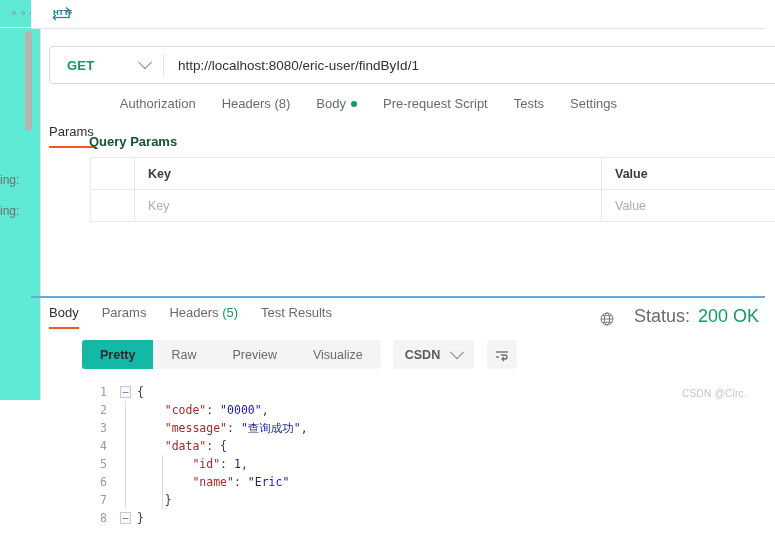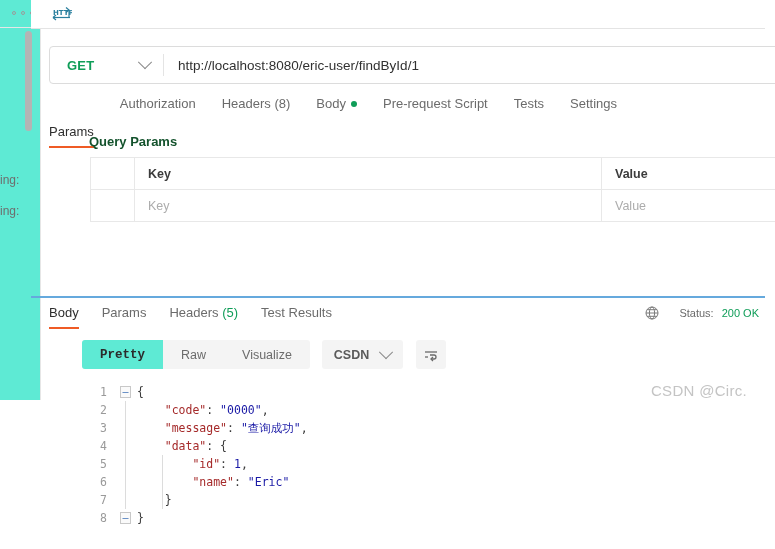--- a/index.html
+++ b/index.html
@@ -273,21 +273,21 @@
     height: 2px;
     background: #ef5b25;
   }
   .count-green { color: #0f9d58; }
 
   #resp-status {
     position: absolute;
     right: 6px; top: 306px;
     display: flex;
     align-items: center;
-    font-size: 11px;
+    font-size: 18px;
     color: #6b6b6b;
     white-space: nowrap;
   }
   #globe-icon {
     width: 14px; height: 14px;
     margin-right: 20px;
     flex: 0 0 auto;
   }
   #status-code { color: #0f9d58; margin-left: 8px; }
 
@@ -308,24 +308,23 @@
   .seg {
     display: flex;
     align-items: center;
     padding: 0 18px;
     font-size: 12.5px;
     color: #6b6b6b;
     cursor: pointer;
     white-space: nowrap;
   }
   .seg.active {
-    background: #5eead4;
+    background: #14b8a6;
     color: #2b2b2b;
     font-weight: bold;
-    font-family: Liberation Mono, monospace;
   }
   #fmt-select {
     margin-left: 12px;
     display: flex;
     align-items: center;
     gap: 12px;
     padding: 0 12px;
     background: #f4f4f4;
     border-radius: 3px;
     font-size: 12.5px;
@@ -401,21 +400,21 @@
   .inner-guide {
     position: absolute;
     width: 1px;
     background: #dcdcdc;
   }
 
   
   #watermark {
     position: absolute;
     right: 18px; bottom: 9px;
-    font-size: 15px;
+    font-size: 10px;
     color: #c4c4c4;
     letter-spacing: 0.3px;
   }
 </style>
 </head>
 <body>
 
 <div id="left-rail">
   <div id="rail-top-box"></div>
   <div id="rail-dots">
@@ -506,20 +505,23 @@
     <span id="status-code">200 OK</span>
   </div>
 
   <div id="view-toolbar">
     <div id="seg-group">
       <div class="seg active">
           <span>Pretty</span>
         </div>
       <div class="seg">
           <span>Raw</span>
+        </div>
+      <div class="seg">
+          <span>Preview</span>
         </div>
       <div class="seg">
           <span>Visualize</span>
         </div>
     </div>
     <div id="fmt-select">
       <span>CSDN</span>
       <span class="chev"></span>
     </div>
     <div id="wrap-btn">

